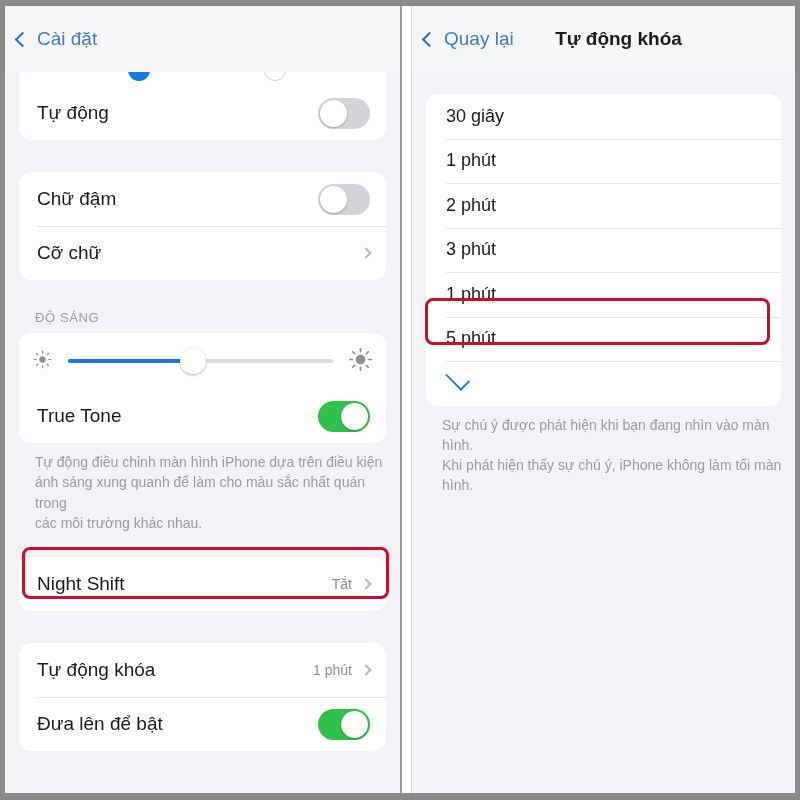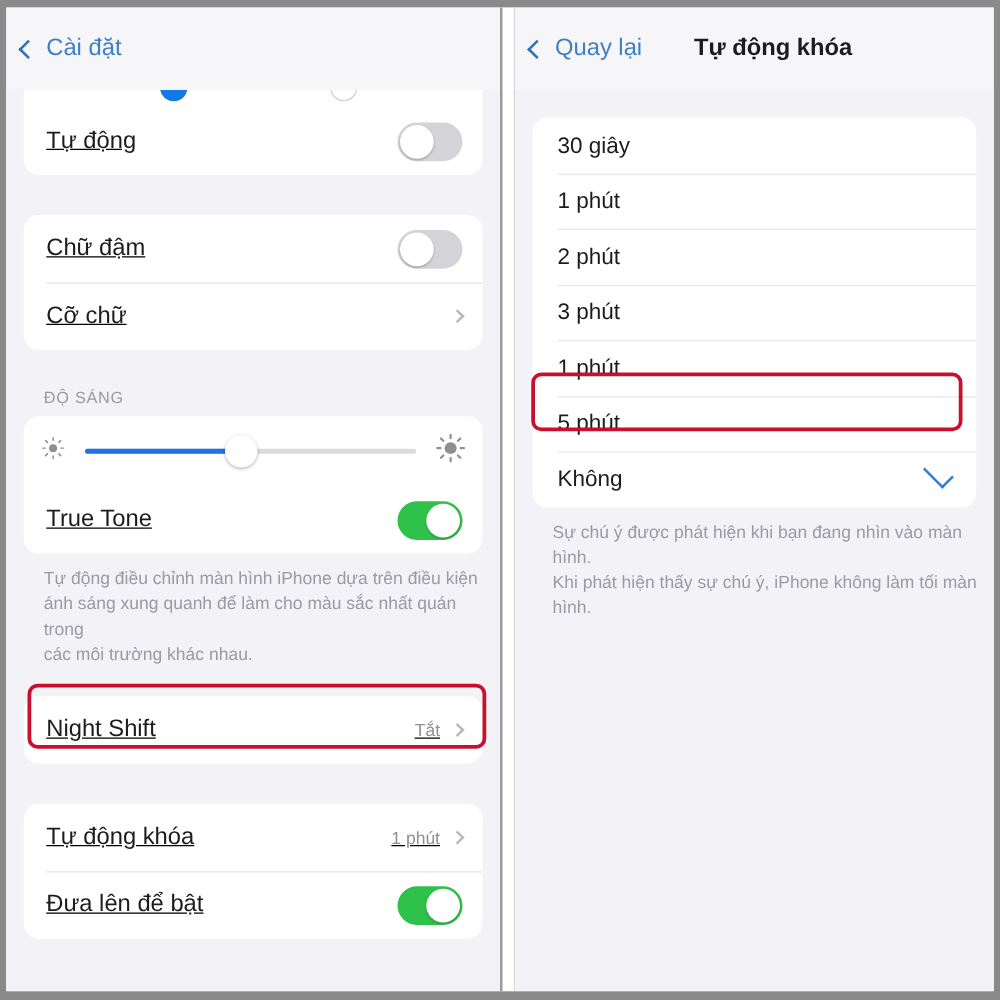--- a/index.html
+++ b/index.html
@@ -98,21 +98,20 @@
     overflow: hidden;
   }
   .card.flush-top { border-top-left-radius: 0; border-top-right-radius: 0; }
 
   .row {
     position: relative;
     display: flex;
     align-items: center;
     min-height: 54px;
     padding: 0 16px 0 18px;
-    text-decoration: underline;
   }
   .row + .row::before {
     content: "";
     position: absolute;
     left: 18px; right: 0; top: 0;
     height: 1px;
     background: #e4e4e6;
   }
   .row-label {
     font-size: 19px;
@@ -420,21 +419,20 @@
           <div class="opt-row">
             <span class="opt-label">3 phút</span>
           </div>
           <div class="opt-row">
             <span class="opt-label">1 phút</span>
           </div>
           <div class="opt-row">
             <span class="opt-label">5 phút</span>
           </div>
           <div class="opt-row">
-            <span class="opt-label">Không</span>
             <span class="check"></span>
           </div>
         </div>
 
         <div class="group-footer">Sự chú ý được phát hiện khi bạn đang nhìn vào màn hình.
 Khi phát hiện thấy sự chú ý, iPhone không làm tối màn
 hình.</div>
       </div>
 
       <div class="redbox" style="left:13px; top:292px; width:345px; height:47px;"></div>

